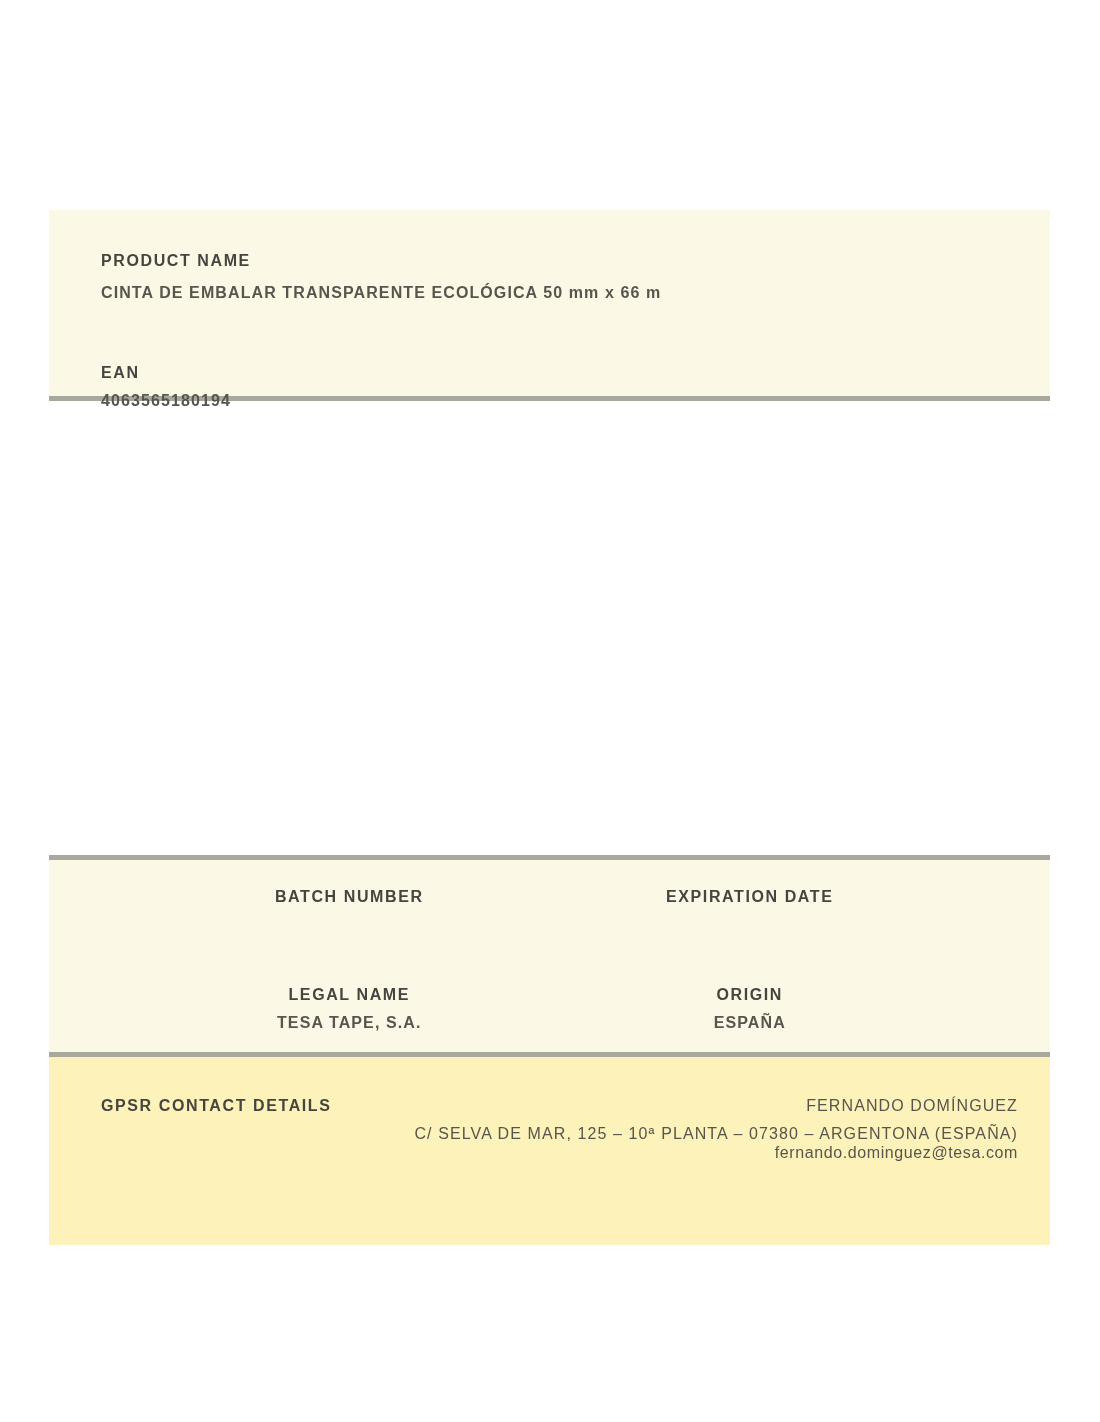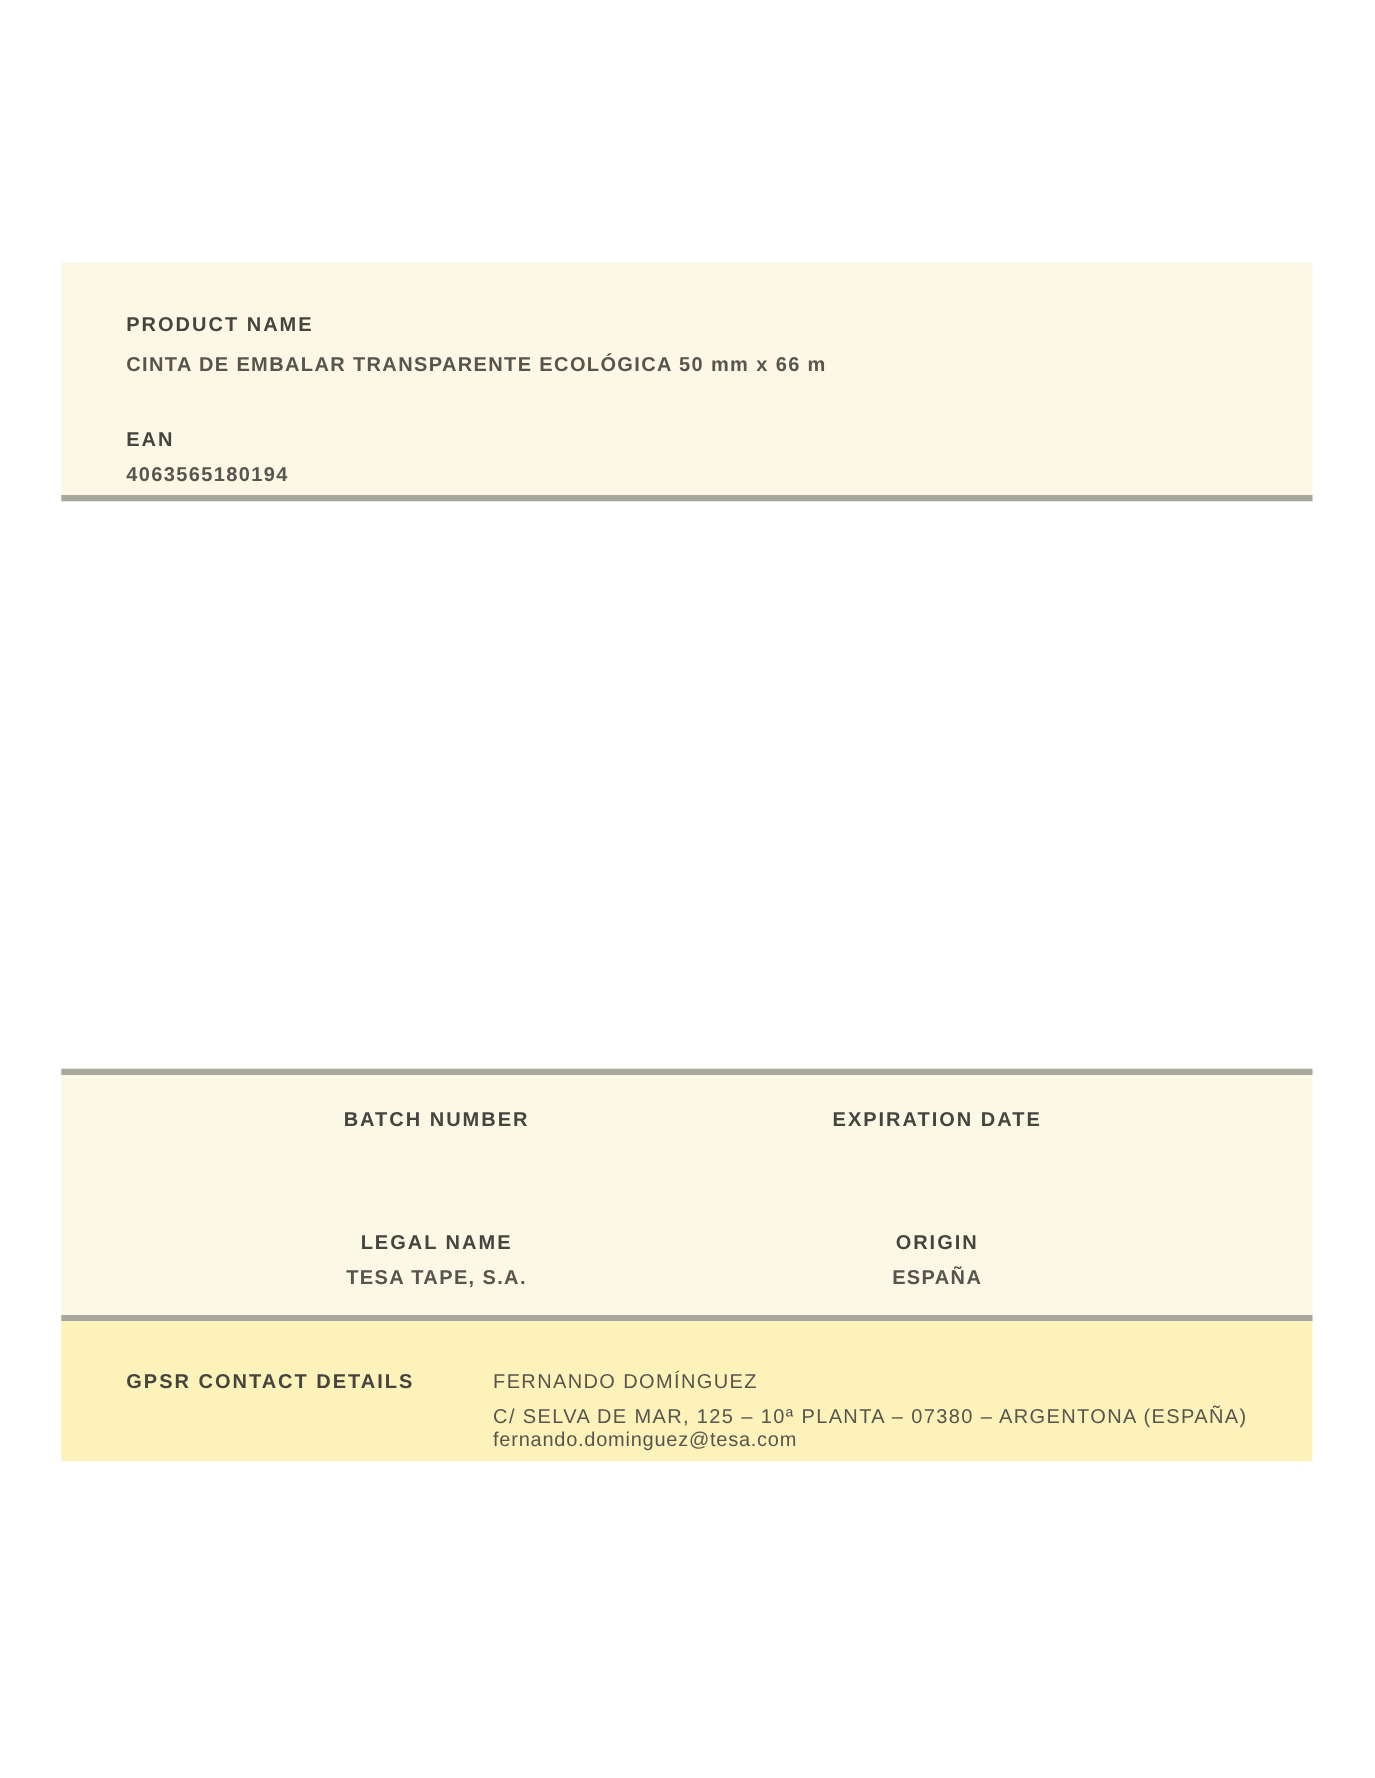--- a/index.html
+++ b/index.html
@@ -40,47 +40,47 @@
   }
 
   
   .product-panel {
     top: 210px;
     height: 191px;
     border-bottom: 5px solid #a9a89c;
     padding: 41px 52px 0 52px;
   }
   .product-panel .field-value { margin-top: 13px; }
-  .field-ean { margin-top: 41px; }
+  .field-ean { margin-top: 61px; }
   .field-ean .field-value { margin-top: 9px; }
 
   
   .batch-panel {
     top: 855px;
     height: 202px;
     border-top: 5px solid #a9a89c;
     border-bottom: 5px solid #a9a89c;
     padding: 27px 100px 0 100px;
   }
   .grid-row { display: flex; }
   .grid-col { width: 50%; text-align: center; }
   .grid-row-2 { margin-top: 70px; }
   .grid-col .field-value { margin-top: 9px; }
 
   
   .gpsr-panel {
     top: 1057px;
-    height: 112px;
+    height: 188px;
     background: #fdf2ba;
     display: flex;
     justify-content: space-between;
     align-items: flex-start;
-    padding: 39px 52px 0 52px;
+    padding: 39px 32px 0 52px;
   }
-  .gpsr-contact { text-align: left; }
+  .gpsr-contact { text-align: right; }
   .contact-line {
     font-size: 16px;
     letter-spacing: 1.1px;
     color: #57554d;
     line-height: 19px;
     white-space: nowrap;
   }
   .contact-address { margin-top: 9px; }
   .contact-email {
     margin-top: 0;

